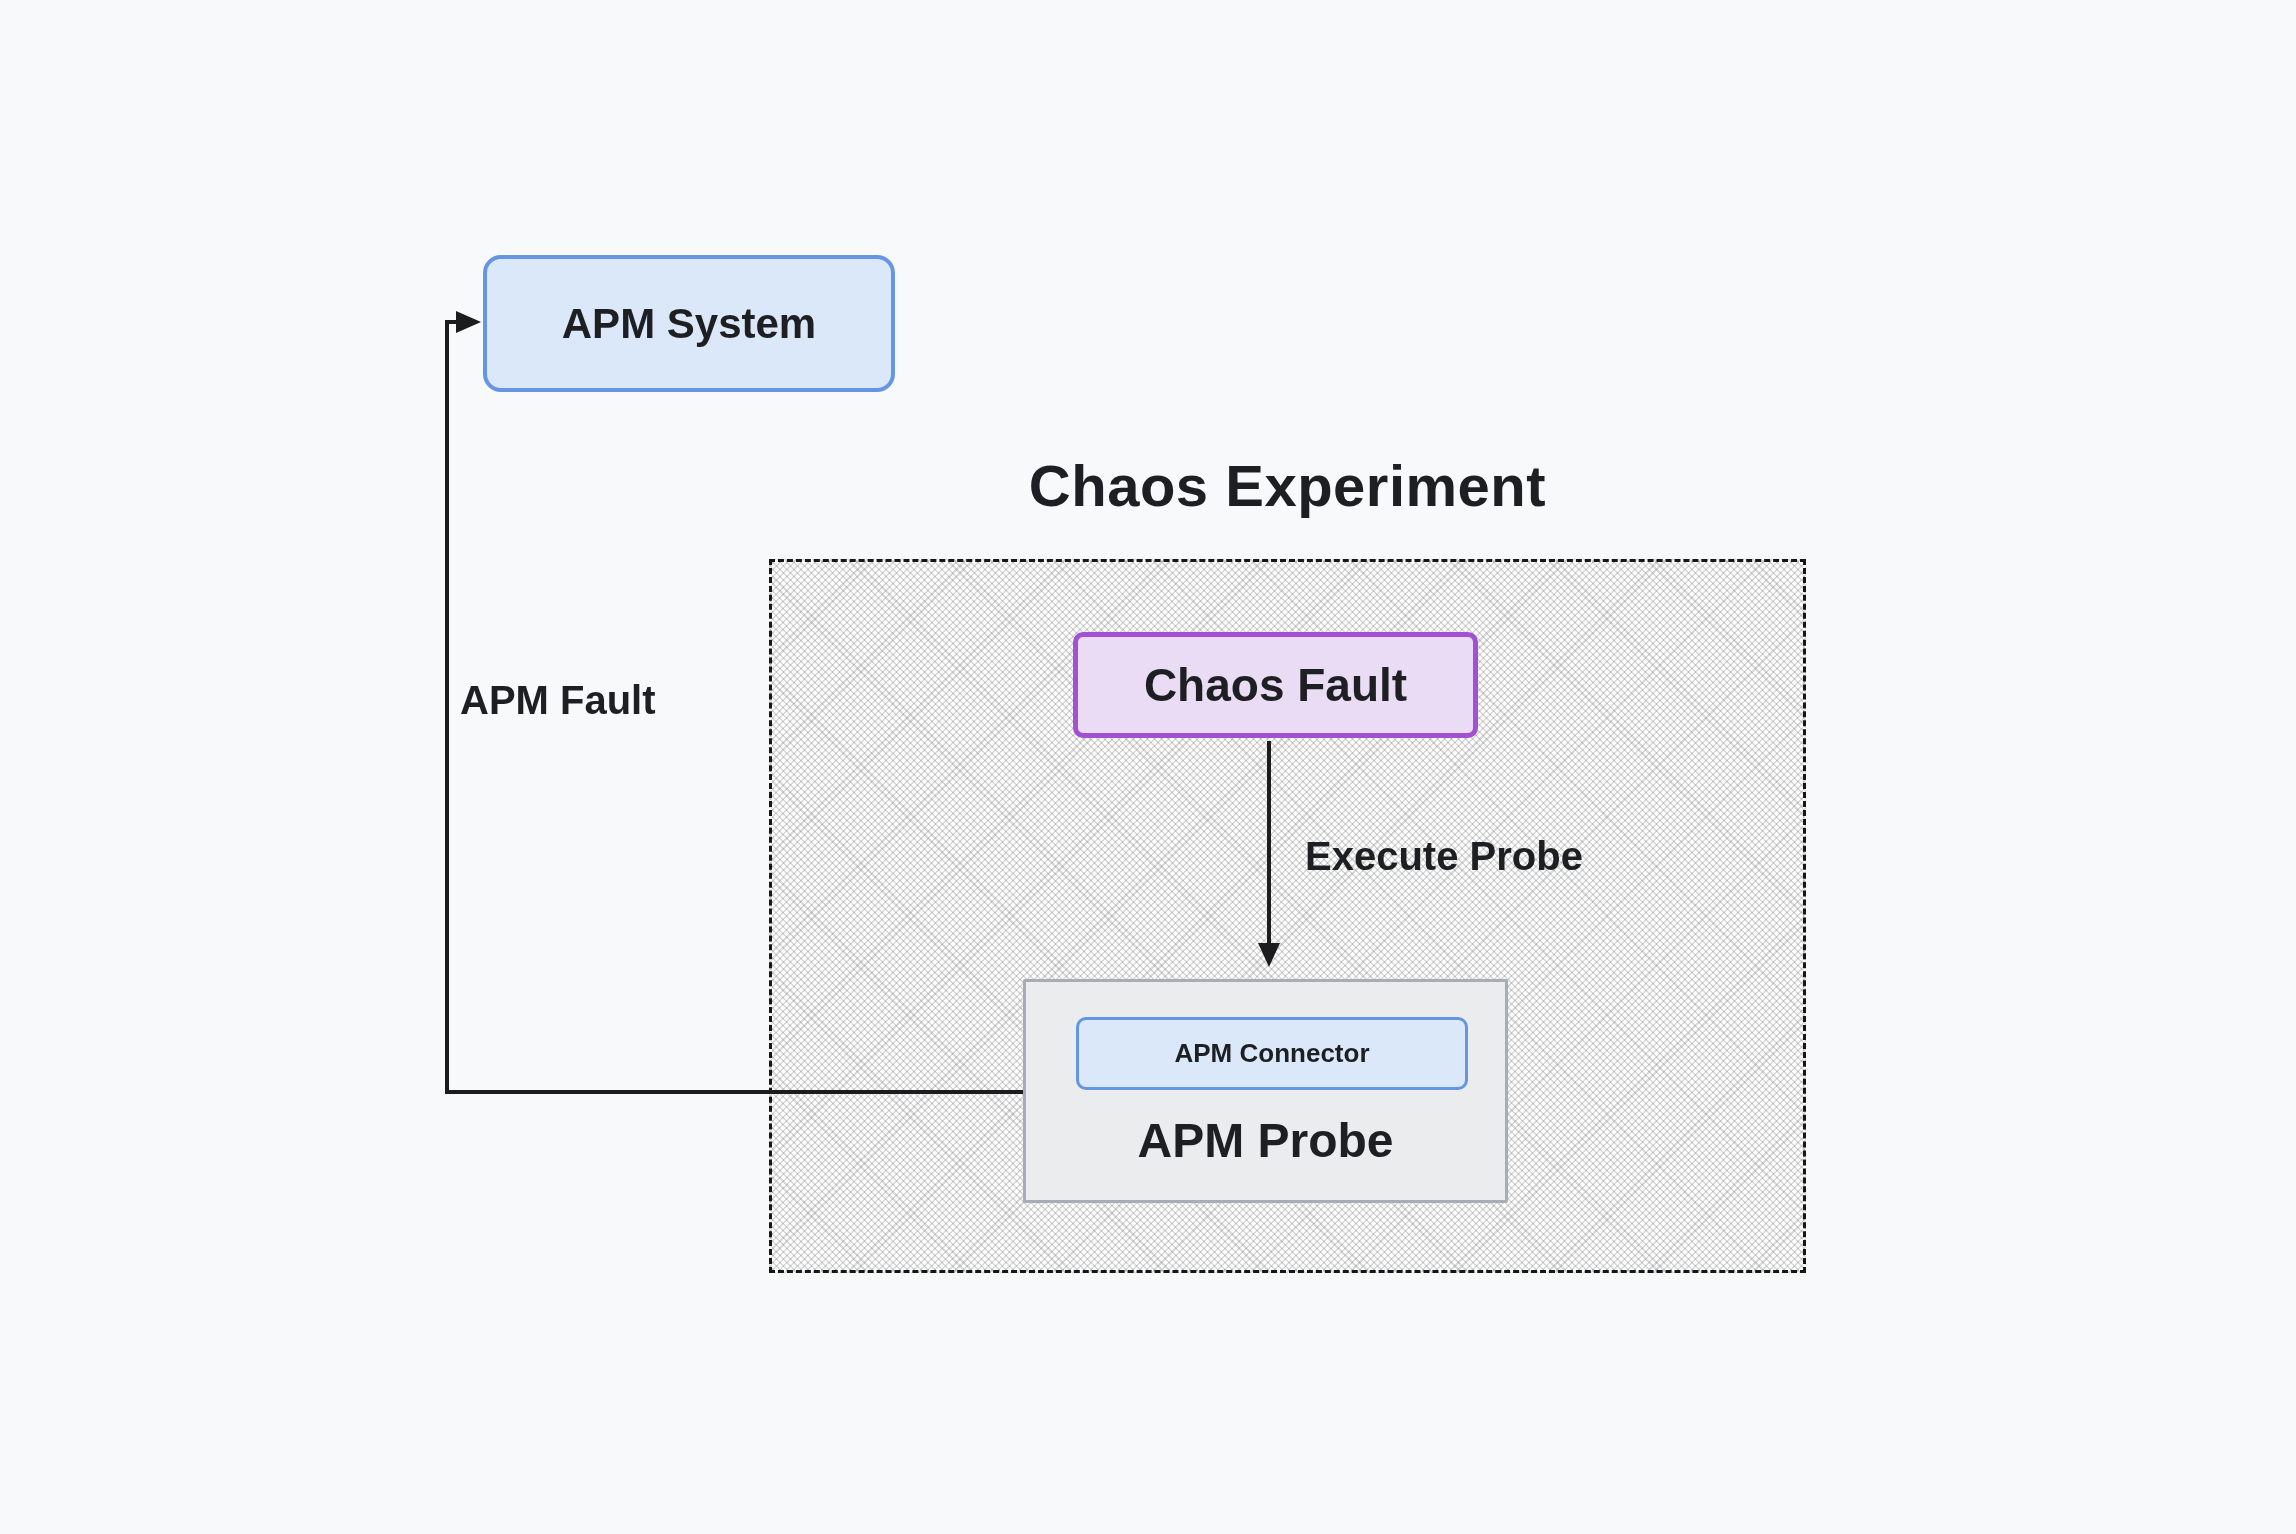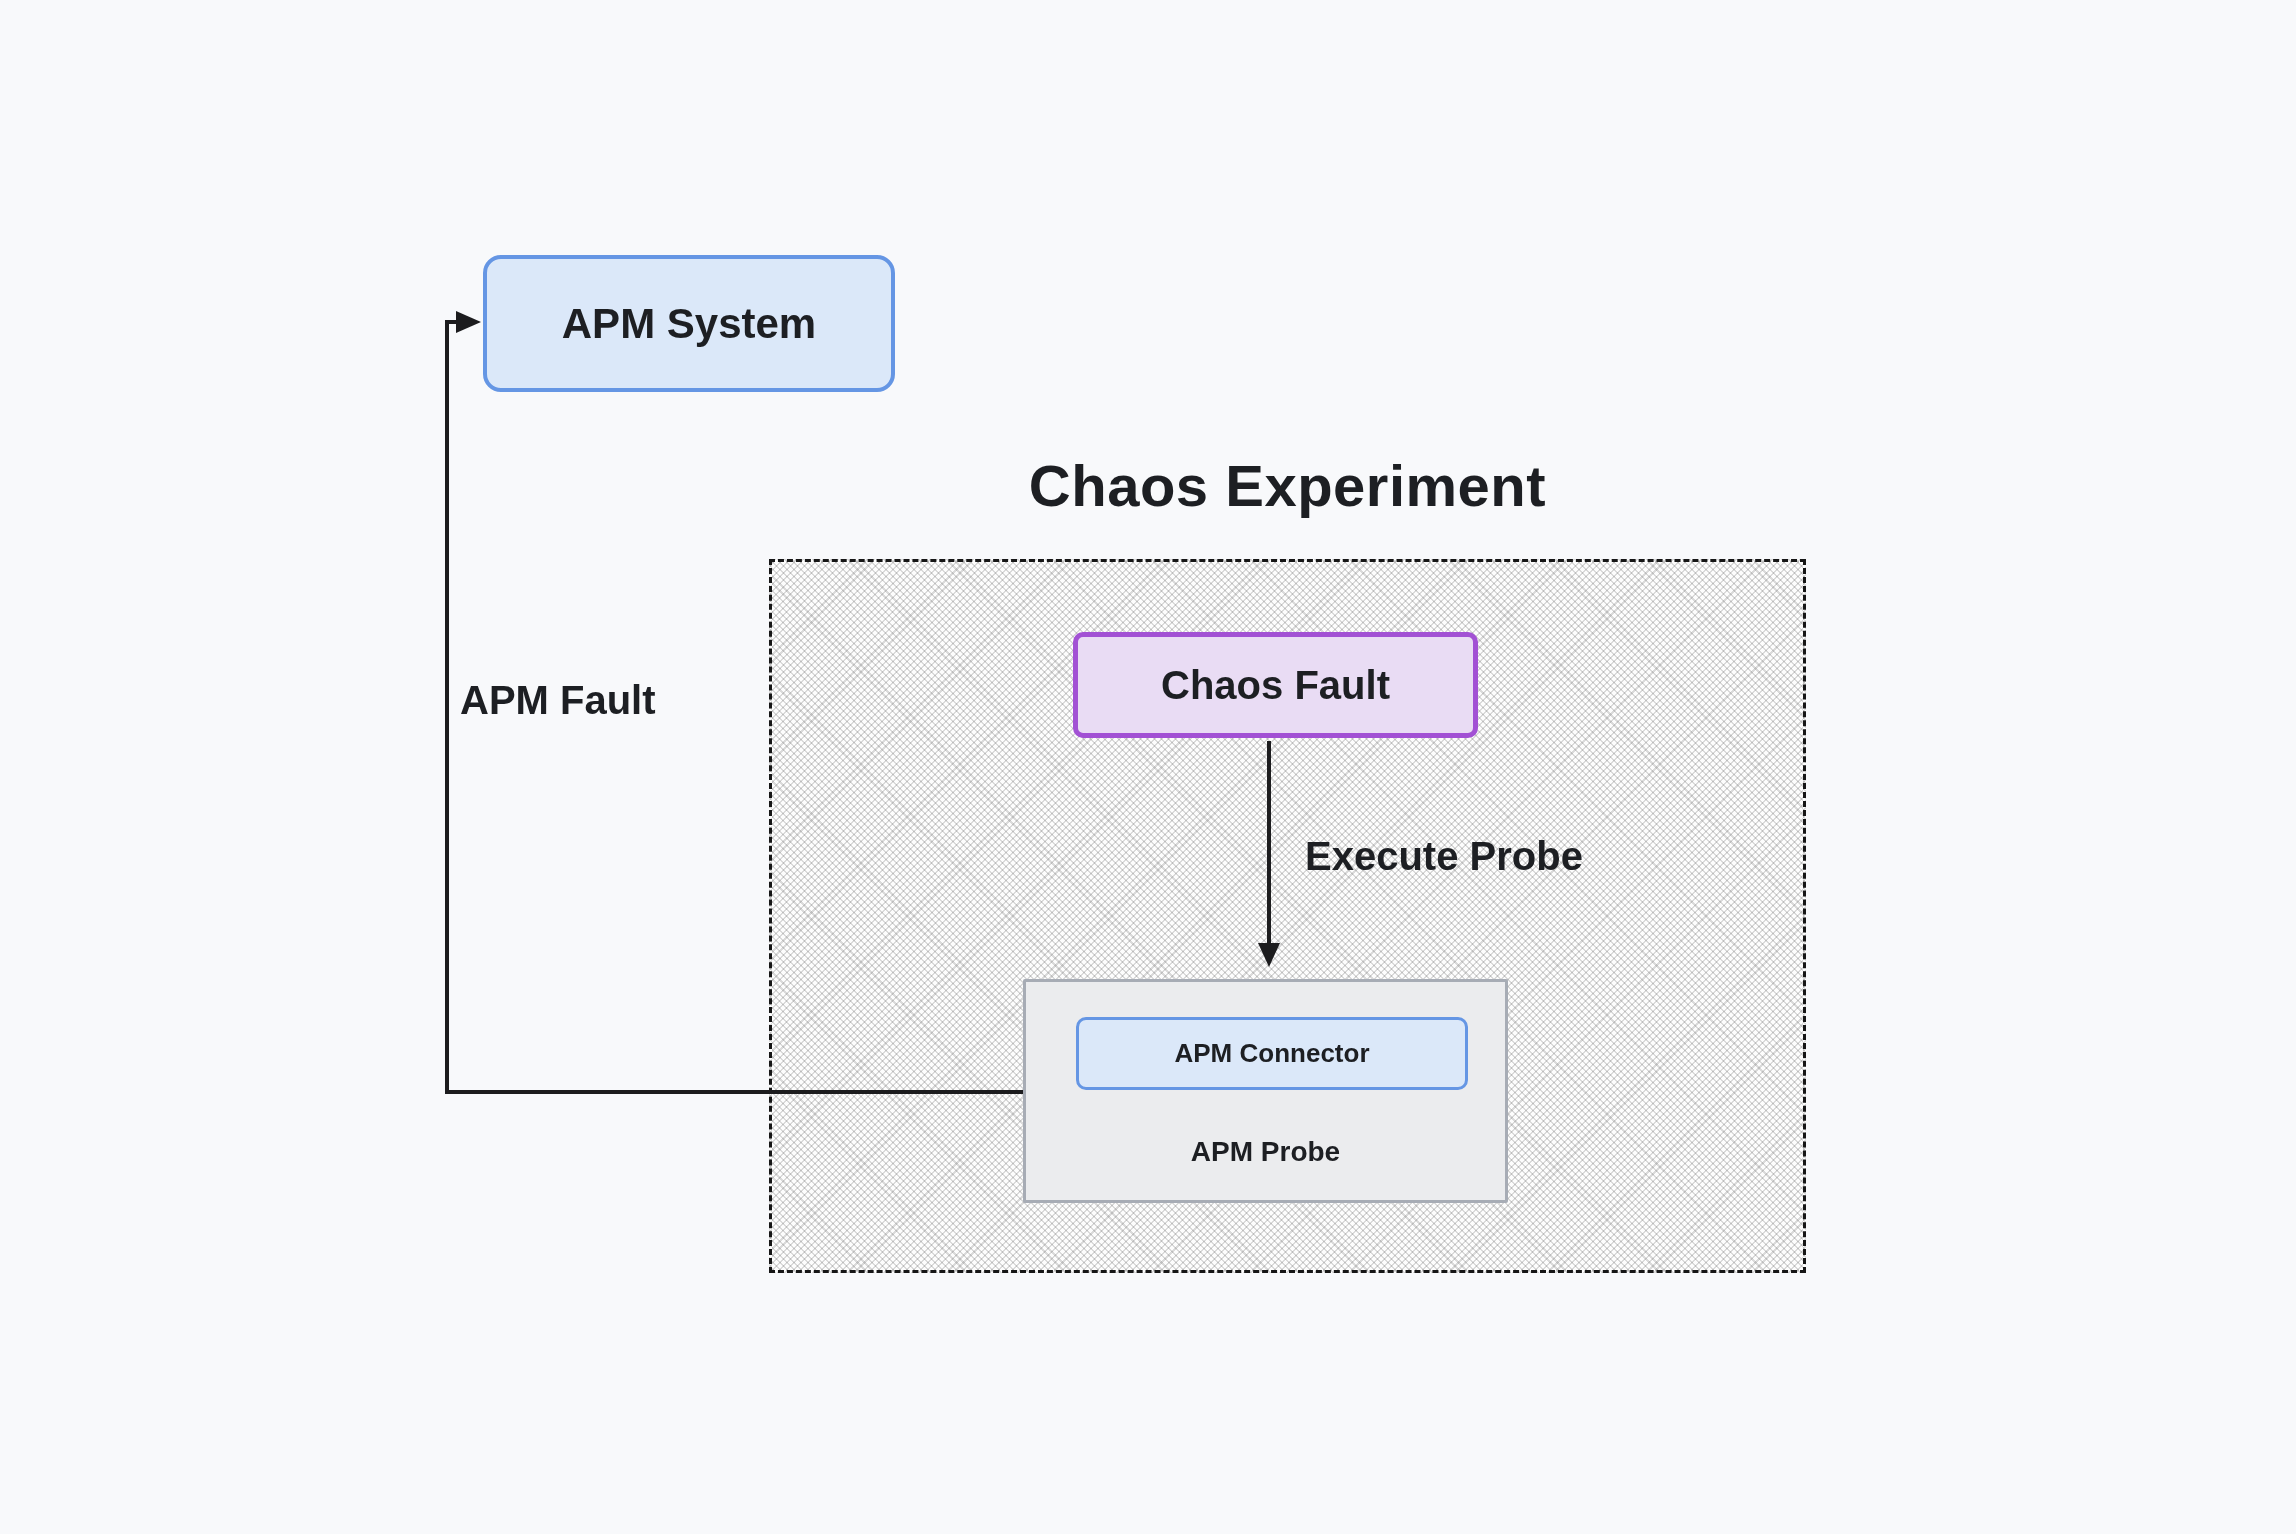--- a/index.html
+++ b/index.html
@@ -57,21 +57,21 @@
     border: 4px solid #6596e4;
     border-radius: 18px;
     font-size: 42px;
   }
   .node-chaos-fault {
     left: 1073px; top: 632px;
     width: 405px; height: 106px;
     background: #e9dcf4;
     border: 5px solid #a251d4;
     border-radius: 10px;
-    font-size: 40px;
+    font-size: 46px;
   }
   .node-apm-probe {
     left: 1023px; top: 979px;
     width: 485px; height: 224px;
     background: #ebecee;
     border: 3px solid #a7acb5;
     border-radius: 2px;
     display: block;
   }
   .node-apm-connector {
@@ -86,21 +86,21 @@
     align-items: center;
     justify-content: center;
     font-size: 26px;
     font-weight: 600;
   }
   .apm-probe-label {
     position: absolute;
     left: 0; right: 0;
     bottom: 32px;
     text-align: center;
-    font-size: 28px;
+    font-size: 48px;
     font-weight: 600;
   }
   
   .edge-label {
     position: absolute;
     font-size: 40px;
     font-weight: 600;
     color: #1d1f23;
     white-space: nowrap;
   }

